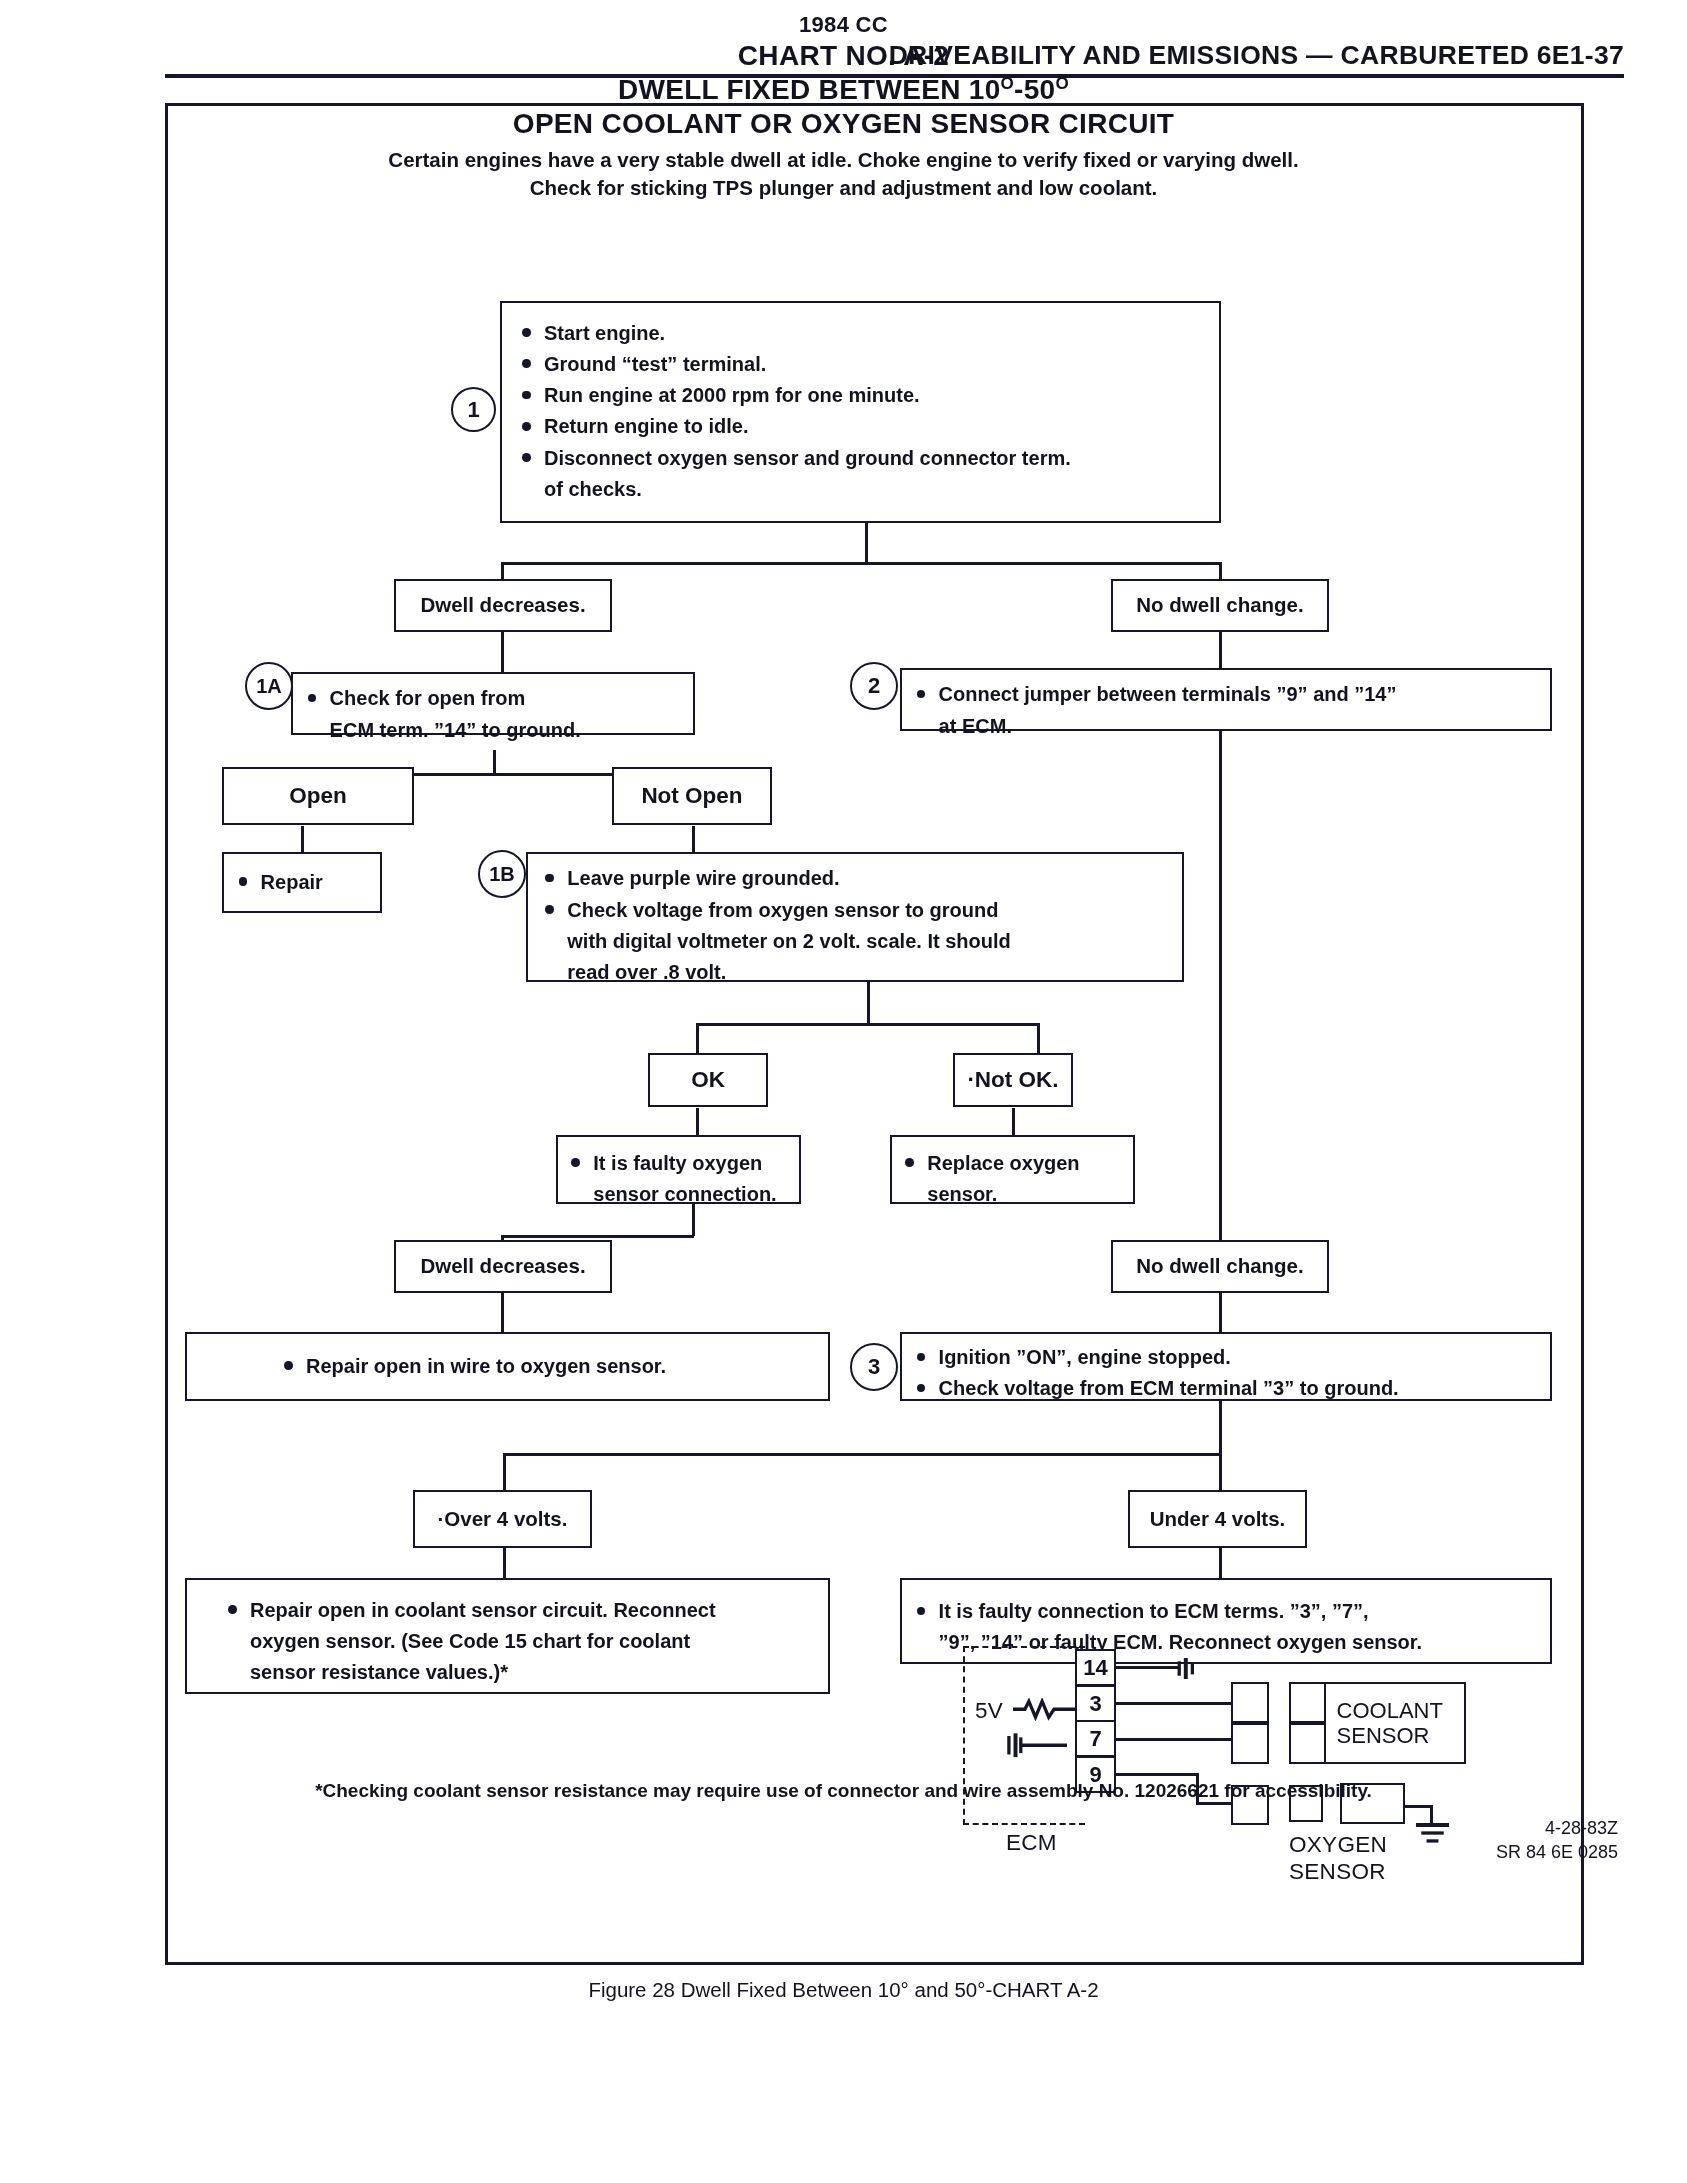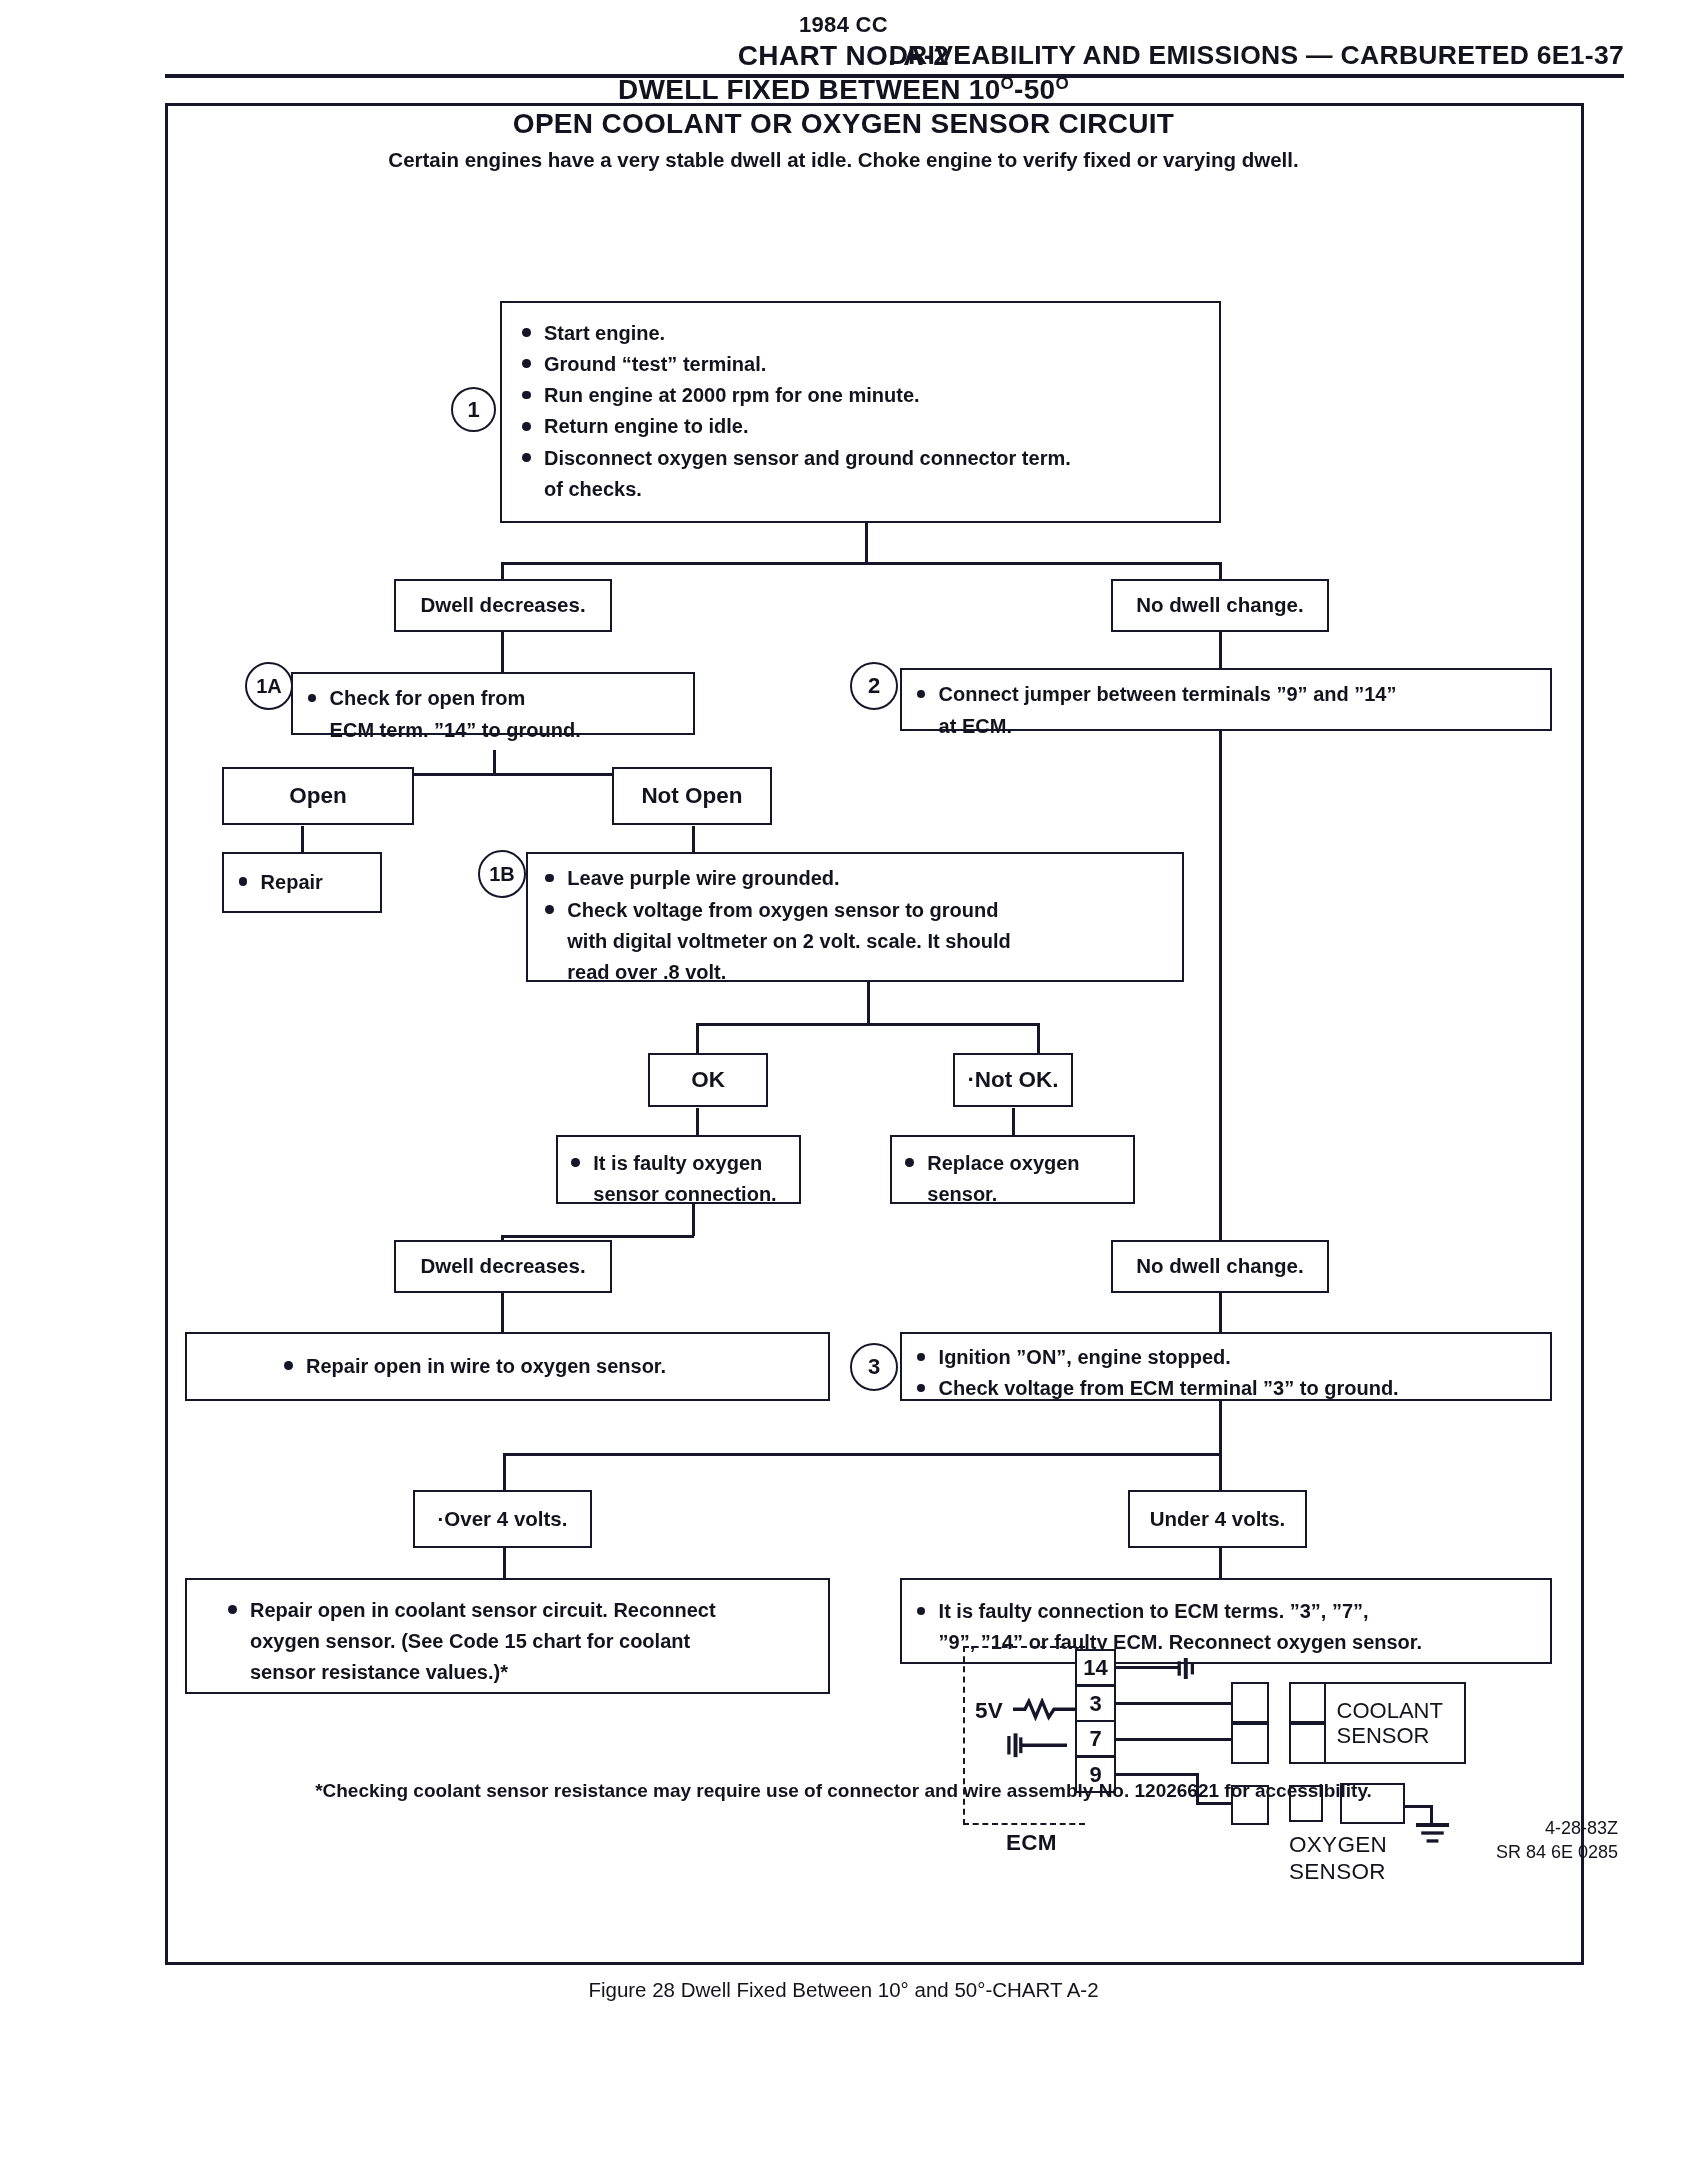--- a/index.html
+++ b/index.html
@@ -83,21 +83,21 @@
   }
   .term{
     position:absolute;box-sizing:border-box;border:2.6px solid #16162a;
     width:41px;height:37px;background:#fff;
     display:flex;align-items:center;justify-content:center;
     font-size:22px;font-weight:bold;
   }
   .conn{
     position:absolute;box-sizing:border-box;border:2.6px solid #16162a;background:#fff;
   }
-  .lbl{position:absolute;font-size:22.5px;font-weight:bold;letter-spacing:0.3px;}
+  .lbl{position:absolute;font-size:22.5px;font-weight:normal;letter-spacing:0.3px;}
   .sensor-box{
     position:absolute;box-sizing:border-box;border:2.6px solid #16162a;background:#fff;
     display:flex;align-items:center;
   }
   .sensor-box .sl{font-size:22px;line-height:1.15;padding-left:10.6px;font-weight:normal;}
 
   
   .footnote{
     position:absolute;left:0;right:0;top:1780px;text-align:center;
     font-size:19px;font-weight:bold;
@@ -122,20 +122,21 @@
   <div class="hdr-rule"></div>
 
   <div class="frame"></div>
 
   <div class="titleblock">
     <div class="t-line t1">1984 CC</div>
     <div class="t-line t2">CHART NO. A-2</div>
     <div class="t-line t3"><span>DWELL FIXED BETWEEN 10</span><span class="sup">O</span><span>-50</span><span class="sup">O</span></div>
     <div class="t-line t4">OPEN COOLANT OR OXYGEN SENSOR CIRCUIT</div>
     <div class="t-sub">Certain engines have a very stable dwell at idle. Choke engine to verify fixed or varying dwell.</div>
+    <div class="t-sub" style="margin-top:1.3px">Check for sticking TPS plunger and adjustment and low coolant.</div>
   </div>
 
   <div class="badge" style="left:451px;top:387px;width:41px;height:41px;font-size:22px;">1</div>
   <div class="box" style="left:500px;top:301px;width:721px;height:222px;align-items:flex-start;padding:14.6px 12px 0 12px;">
     <ul class="bl">
       <li>Start engine.</li>
       <li>Ground “test” terminal.</li>
       <li>Run engine at 2000 rpm for one minute.</li>
       <li>Return engine to idle.</li>
       <li>Disconnect oxygen sensor and ground connector term.</li>

